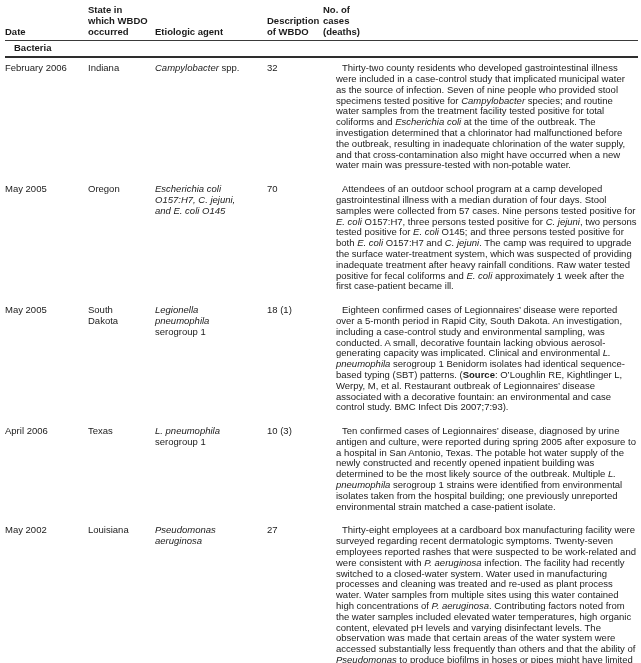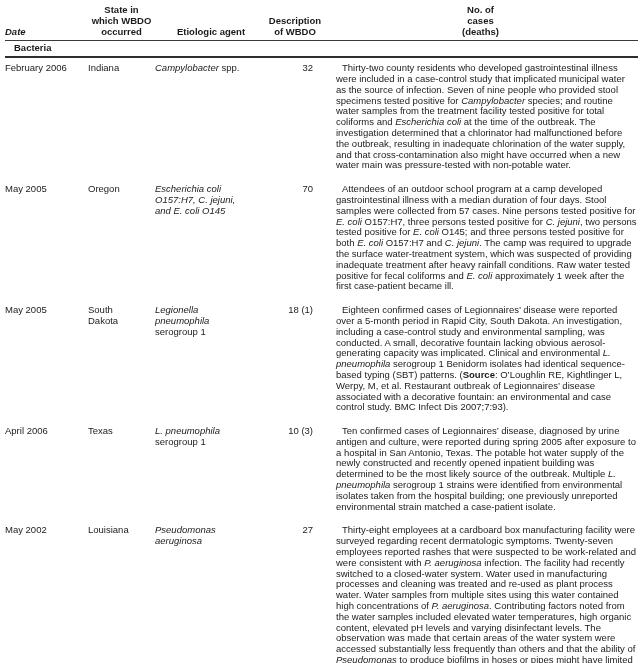--- a/index.html
+++ b/index.html
@@ -9,28 +9,28 @@
     font-size:9.5px; line-height:10.8px; color:#1b1b1b;
     -webkit-font-smoothing:antialiased;
   }
   .table-wrap { padding:5px 3px 0 5px; }
   .hdr-row, .trow {
     display:grid;
     grid-template-columns:83px 67px 112px 56px 1fr;
   }
   .hdr-row { align-items:end; font-weight:bold; padding-bottom:3px; }
   .hdr-cell { white-space:pre-line; }
-  .ha-left { text-align:left;font-style:italic; }
-  .ha-center { text-align:center; }
+  .ha-left { text-align:left; }
+  .ha-center { }
   .rule-mid { border-top:1.6px solid #3a3a3a; }
   .section-row { font-weight:bold; padding:2px 0 2px 1px;margin-left:8px; }
   .rule-thick { border-top:2.6px solid #2e2e2e; }
   .trow { margin-top:5px; margin-bottom:13px; align-items:start; }
   .cell { padding-right:14px; }
-  .cell-cases { text-align:right; padding-right:10px; }
+  .cell-cases { text-align:left; padding-right:10px; }
   .cell-desc { padding-left:13px; padding-right:1px; text-indent:6px; }
   .it { font-style:italic; }
   .bd { font-weight:bold; }
 </style>
 </head>
 <body>
 
 <div class="table-wrap">
 
   <div class="hdr-row">

